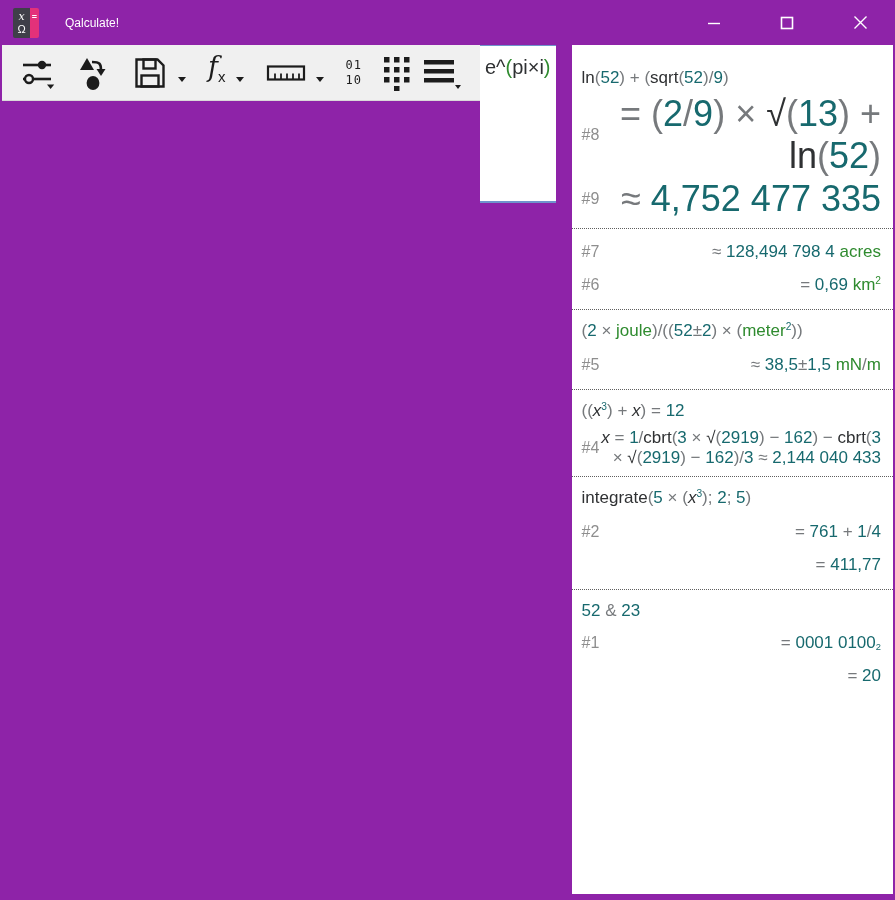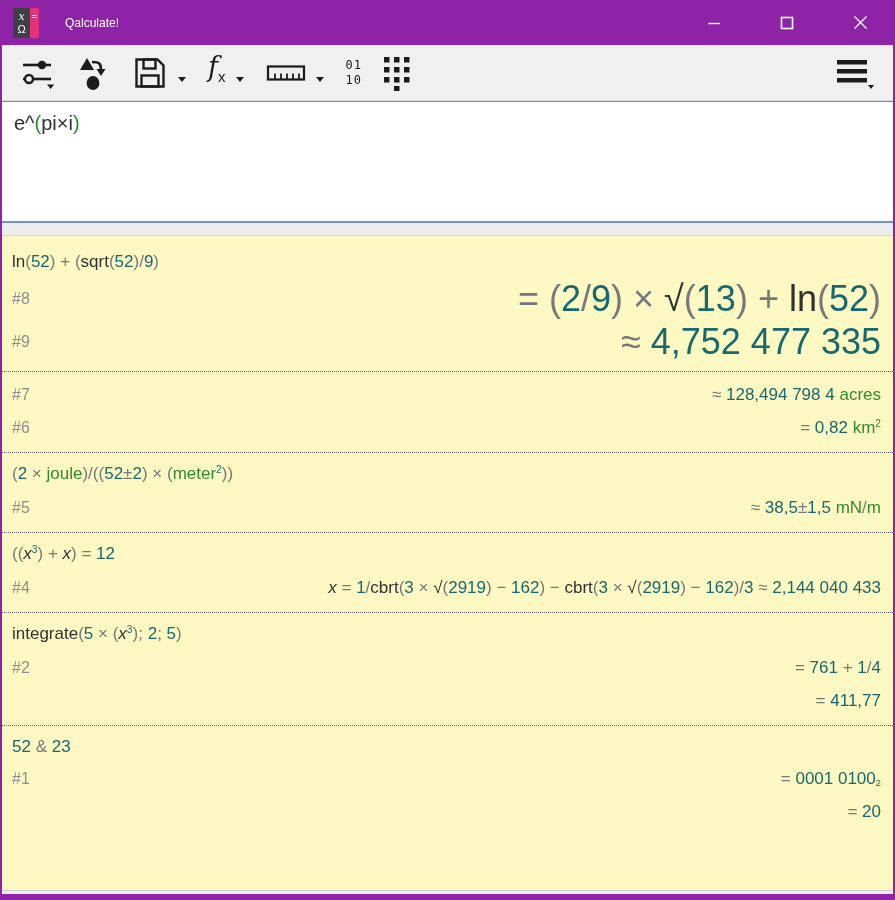--- a/index.html
+++ b/index.html
@@ -30,26 +30,26 @@
   .tbtn svg{display:block;}
   .caret{width:0;height:0;border-left:4px solid transparent;border-right:4px solid transparent;
     border-top:5px solid var(--icon);margin:14px 6px 0 6px;}
   .gap{width:12px;}
   .fx{font-family:"DejaVu Serif",serif;font-style:italic;font-size:27px;color:var(--icon);line-height:30px;}
   .fx sub{font-family:"Liberation Sans",sans-serif;font-style:normal;font-size:15px;}
   .bases{font-family:"DejaVu Sans Mono",monospace;font-size:12px;line-height:15px;color:var(--icon);
     letter-spacing:1px;text-align:center;}
   .spacer{flex:1;}
   
-  .input-area{height:122px;background:#fff;border-top:1px solid var(--input-border);
-    border-bottom:2px solid var(--input-border);padding:10px 12px;font-size:20px;flex:0 0 auto;}
+  .input-area{height:158px;background:#fff;border-top:1px solid var(--input-border);
+    border-bottom:2px solid var(--input-border);padding:10px 5px;font-size:20px;flex:0 0 auto;}
   
   .splitter{height:13px;background:#ececec;border-bottom:1px solid #d6d6d6;flex:0 0 auto;}
   
-  .history{background:#fef9c3;flex:1 1 auto;overflow:hidden;font-size:17px;padding-top:5px;}
+  .history{background:#ffffff;flex:1 1 auto;overflow:hidden;font-size:17px;padding-top:12px;margin-left:16px;}
   .entry{padding:6px 12px 0 10px;}
   .expr{line-height:30px;}
   .hrow{display:flex;align-items:center;min-height:33px;}
   .hrow .rlabel{color:var(--label);font-size:16px;flex:0 0 auto;}
   .hrow .rvalue{flex:1;text-align:right;}
   .hrow.large{min-height:43px;}
   .hrow.large .rvalue{font-size:36px;}
   .sep{border-bottom:1px dotted #5f5f5f;margin-top:8px;}
   
   .s-fn{color:var(--function-text);}
@@ -58,21 +58,21 @@
   .s-unit{color:var(--unit);}
   .s-var{color:var(--function-text);font-style:italic;}
   .s-paren{color:var(--unit);}
   .s-supn,.s-supu{font-size:60%;position:relative;top:-0.55em;}
   .s-supn{color:var(--number);}
   .s-supu{color:var(--unit);}
   .s-subn{color:var(--number);font-size:55%;position:relative;top:0.3em;}
   
   .bottomstrip{height:4px;background:#ececec;border-top:1px solid #cfcfcf;flex:0 0 auto;}
   .window-bottom{height:6px;flex:0 0 auto;}
-  .side-wrap{flex:1;display:flex;flex-direction:column;margin:0 2px;min-height:0;}
+  .side-wrap{flex:1;display:flex;flex-direction:row;margin:0 2px;min-height:0;}
 </style>
 </head>
 <body>
 
 <div class="window">
 
   <div class="titlebar">
     <div class="appicon">
       <div class="dark">
           <span class="gx">x</span>
@@ -199,21 +199,21 @@
           </div>
         </div>
         <div class="sep"></div>
         <div class="entry">
           <div class="hrow">
             <div class="rlabel">#7</div>
             <div class="rvalue"><span class="s-op">≈ </span><span class="s-num">128,494 798 4</span><span class="s-unit"> acres</span></div>
           </div>
           <div class="hrow">
             <div class="rlabel">#6</div>
-            <div class="rvalue"><span class="s-op">= </span><span class="s-num">0,82</span><span class="s-unit"> km</span><span class="s-supu">2</span></div>
+            <div class="rvalue"><span class="s-op">= </span><span class="s-num">0,69</span><span class="s-unit"> km</span><span class="s-supu">2</span></div>
           </div>
         </div>
         <div class="sep"></div>
         <div class="entry">
           <div class="expr"><span class="s-op">(</span><span class="s-num">2</span><span class="s-op"> × </span><span class="s-unit">joule</span><span class="s-op">)</span><span class="s-op">/</span><span class="s-op">(</span><span class="s-op">(</span><span class="s-num">52</span><span class="s-op">±</span><span class="s-num">2</span><span class="s-op">)</span><span class="s-op"> × </span><span class="s-op">(</span><span class="s-unit">meter</span><span class="s-supn">2</span><span class="s-op">)</span><span class="s-op">)</span></div>
           <div class="hrow">
             <div class="rlabel">#5</div>
             <div class="rvalue"><span class="s-op">≈ </span><span class="s-num">38,5</span><span class="s-op">±</span><span class="s-num">1,5</span><span class="s-unit"> mN</span><span class="s-op">/</span><span class="s-unit">m</span></div>
           </div>
         </div>

